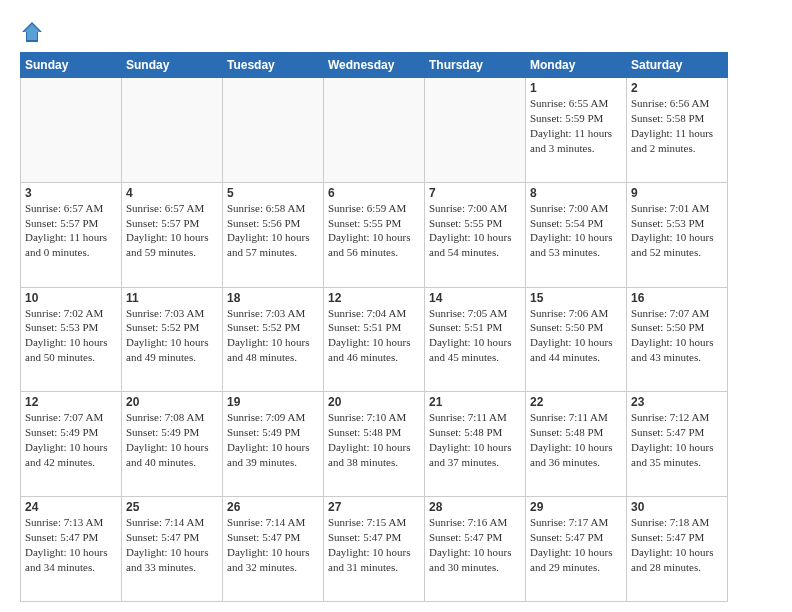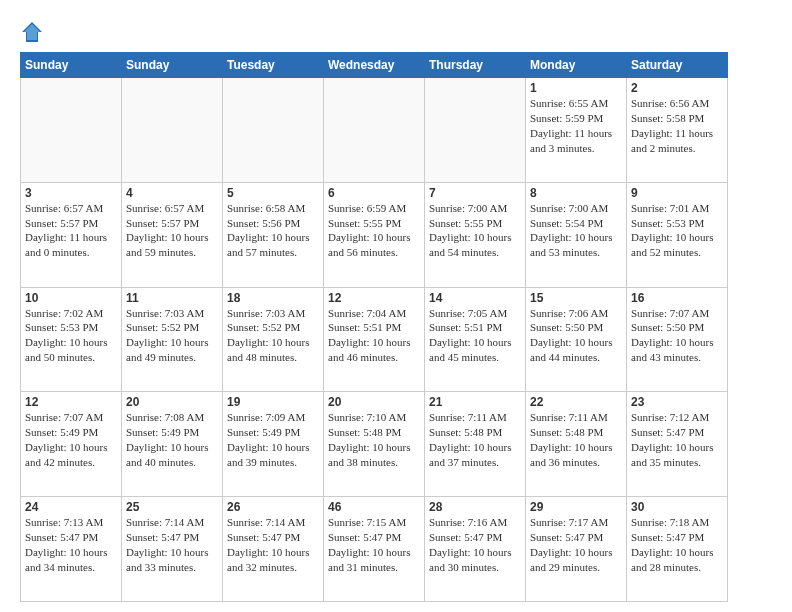--- a/index.html
+++ b/index.html
@@ -253,21 +253,21 @@
           </td>
           <td class="has-data">
             <span class="day-num">25</span>
             <div class="cell-text">Sunrise: 7:14 AM<br>Sunset: 5:47 PM<br>Daylight: 10 hours<br>and 33 minutes.</div>
           </td>
           <td class="has-data">
             <span class="day-num">26</span>
             <div class="cell-text">Sunrise: 7:14 AM<br>Sunset: 5:47 PM<br>Daylight: 10 hours<br>and 32 minutes.</div>
           </td>
           <td class="has-data">
-            <span class="day-num">46</span>
+            <span class="day-num">27</span>
             <div class="cell-text">Sunrise: 7:15 AM<br>Sunset: 5:47 PM<br>Daylight: 10 hours<br>and 31 minutes.</div>
           </td>
           <td class="has-data">
             <span class="day-num">28</span>
             <div class="cell-text">Sunrise: 7:16 AM<br>Sunset: 5:47 PM<br>Daylight: 10 hours<br>and 30 minutes.</div>
           </td>
           <td class="has-data">
             <span class="day-num">29</span>
             <div class="cell-text">Sunrise: 7:17 AM<br>Sunset: 5:47 PM<br>Daylight: 10 hours<br>and 29 minutes.</div>
           </td>

